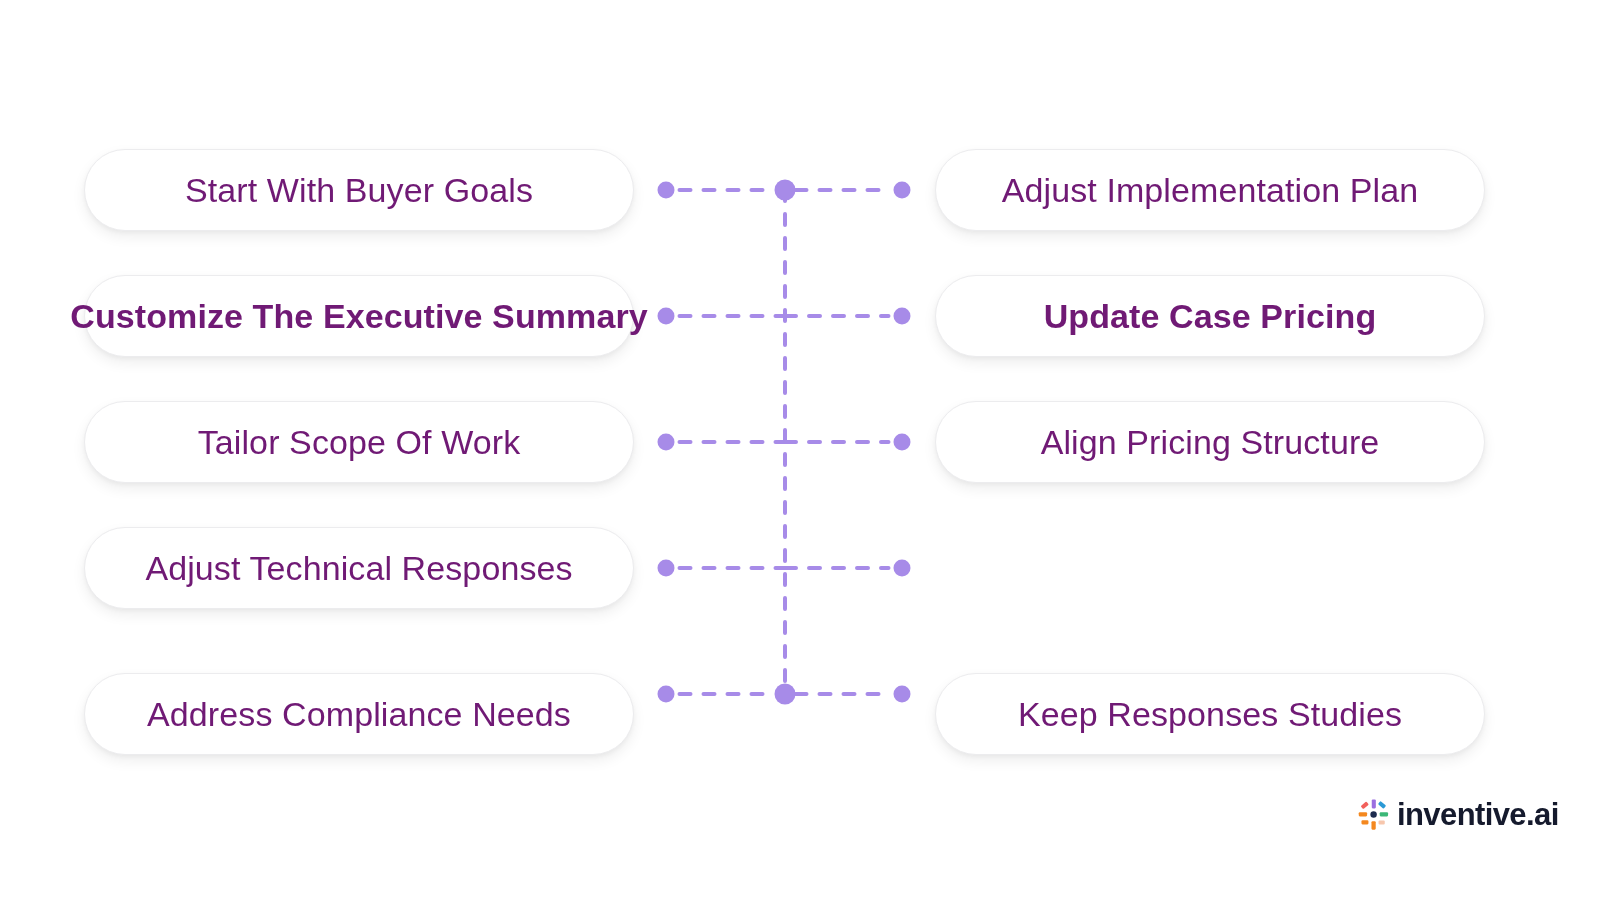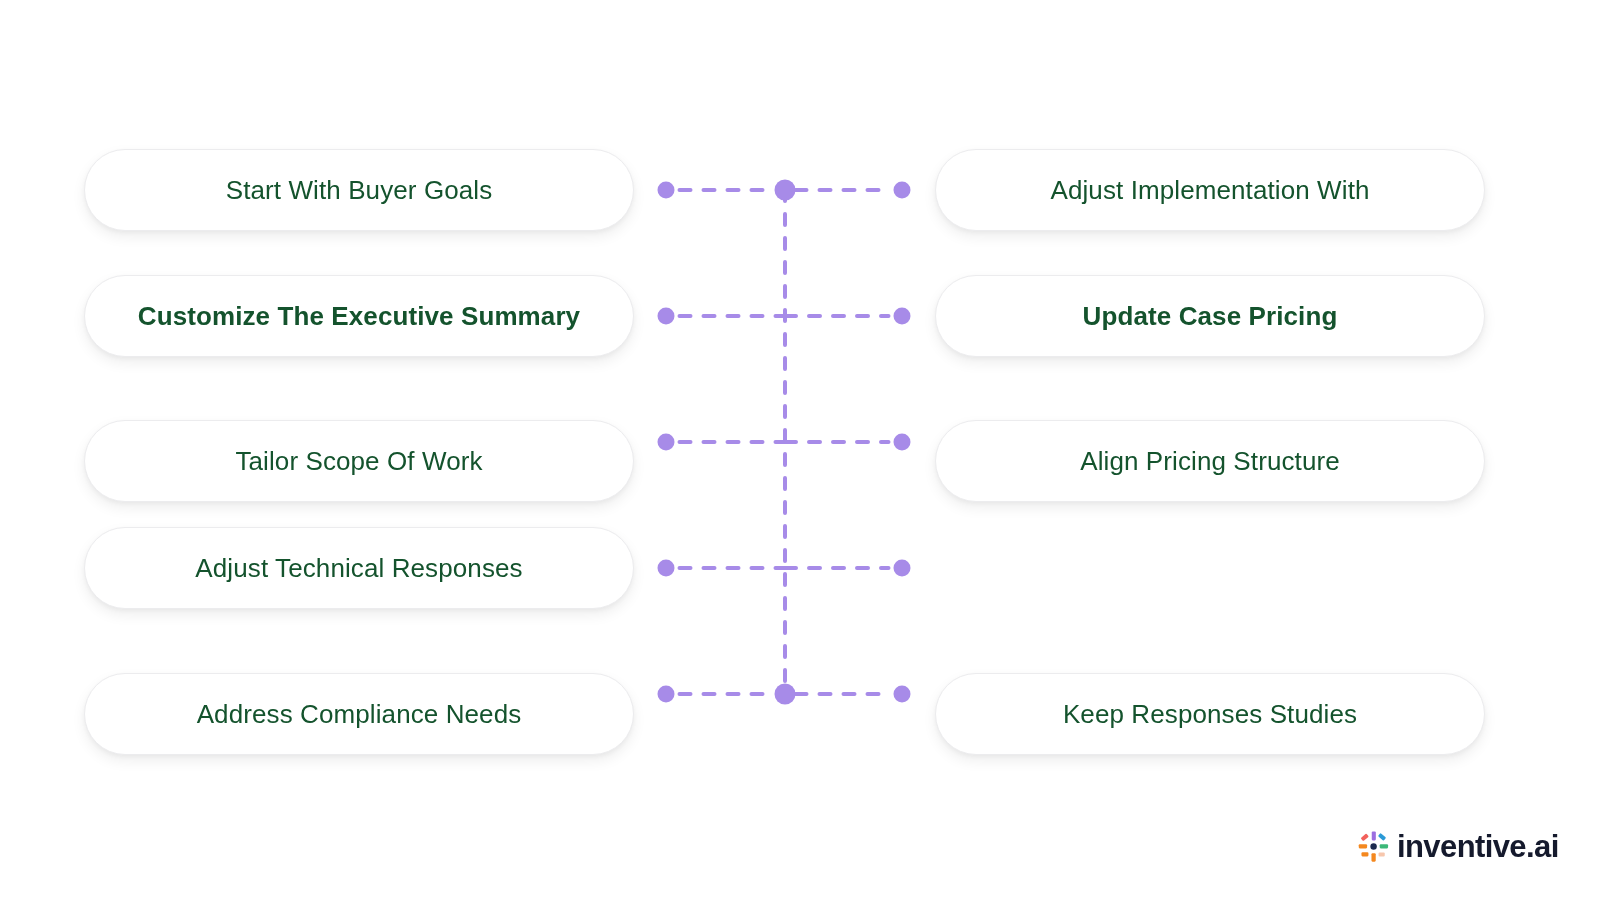--- a/index.html
+++ b/index.html
@@ -29,32 +29,32 @@
     background: #ffffff;
     border: 1px solid #ececee;
     border-radius: 999px;
     display: flex;
     align-items: center;
     justify-content: center;
     box-shadow: 0 6px 14px rgba(17, 17, 22, 0.065),
                 0 2px 4px rgba(17, 17, 22, 0.04);
   }
   .pill-label {
-    font-size: 26px;
+    font-size: 34px;
     line-height: 1;
-    color: #14532d;
+    color: #701a75;
     letter-spacing: 0.1px;
     white-space: nowrap;
   }
   .col-left  { left: 84px;  width: 550px; }
   .col-right { left: 935px; width: 550px; }
 
   .row-0 { top: 149px; }
   .row-1 { top: 275px; font-weight: bold; }
-  .row-2 { top: 420px; align-items: center; }
+  .row-2 { top: 401px; align-items: center; }
   .row-3 { top: 527px; }
   .row-4 { top: 673px; }
 
   
   #connectors {
     position: absolute;
     left: 0;
     top: 0;
     width: 1600px;
     height: 900px;
@@ -62,21 +62,20 @@
   }
 
   
   #brand-logo {
     position: absolute;
     left: 1357px;
     top: 798px;
     display: flex;
     align-items: center;
     gap: 7px;
-    margin-top: 32px;
   }
   #brand-wordmark {
     font-size: 31px;
     font-weight: bold;
     color: #151a2d;
     letter-spacing: -0.6px;
     line-height: 1;
   }
   .logo-mark {
     width: 33px;
@@ -99,21 +98,21 @@
     <span class="pill-label">Tailor Scope Of Work</span>
   </div>
   <div class="pill col-left row-3">
     <span class="pill-label">Adjust Technical Responses</span>
   </div>
   <div class="pill col-left row-4">
     <span class="pill-label">Address Compliance Needs</span>
   </div>
 
   <div class="pill col-right row-0">
-    <span class="pill-label">Adjust Implementation With</span>
+    <span class="pill-label">Adjust Implementation Plan</span>
   </div>
   <div class="pill col-right row-1">
     <span class="pill-label">Update Case Pricing</span>
   </div>
   <div class="pill col-right row-2">
     <span class="pill-label">Align Pricing Structure</span>
   </div>
   <div class="pill col-right row-4">
     <span class="pill-label">Keep Responses Studies</span>
   </div>

